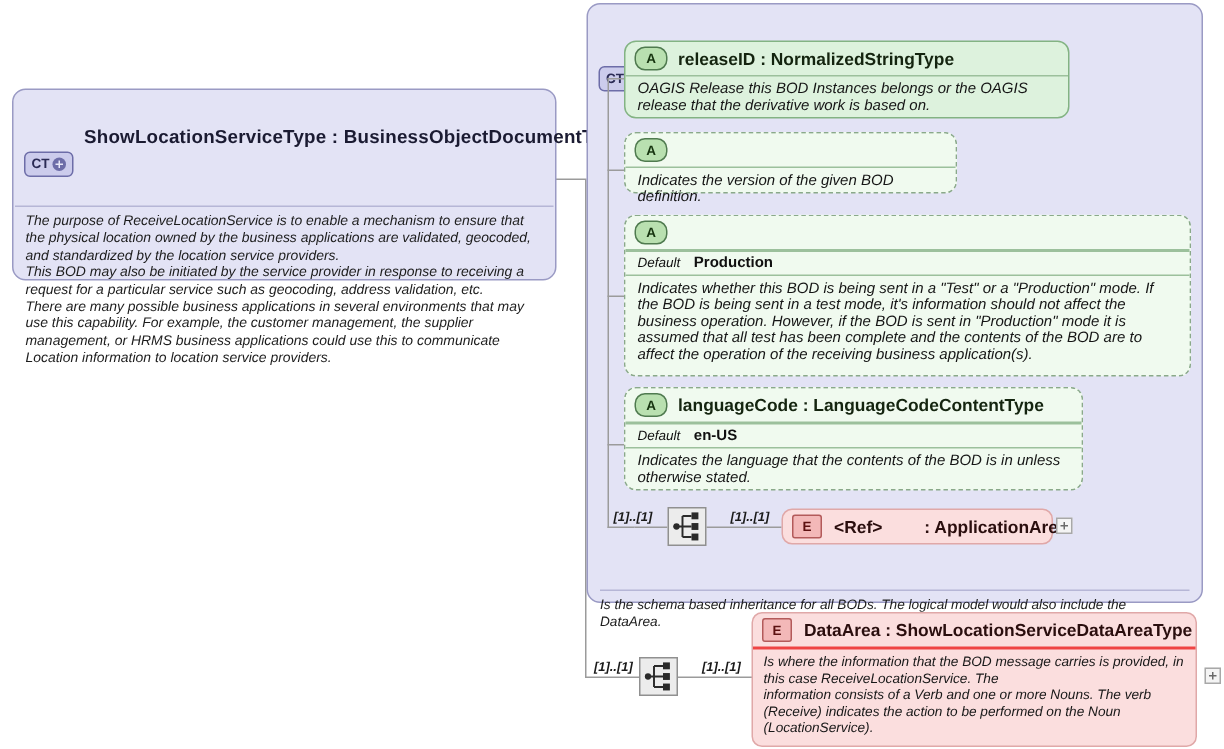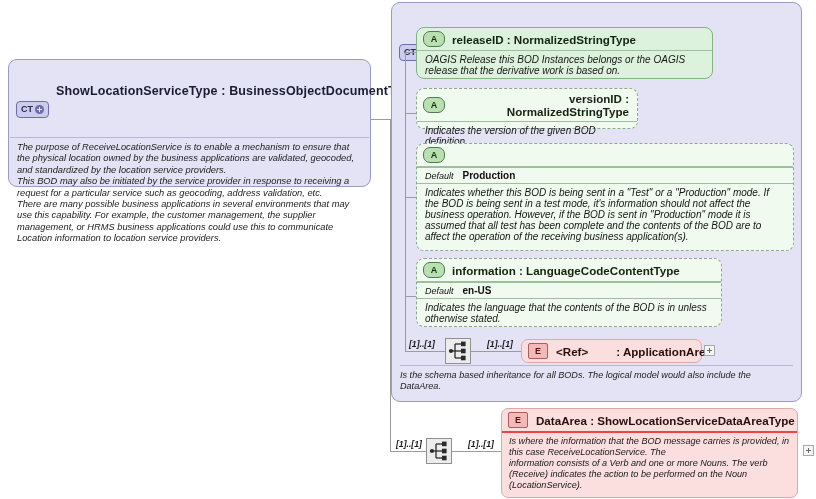--- a/index.html
+++ b/index.html
@@ -301,40 +301,39 @@
     <div class="attr-head">
       <span class="icon-a">A</span>
       <span class="attr-name">releaseID : NormalizedStringType</span>
     </div>
     <div class="attr-desc">OAGIS Release this BOD Instances belongs or the OAGIS release that the derivative work is based on.</div>
   </div>
 
   <div class="attr-box optional" style="left:416px; top:88px; width:222px; height:41px;">
     <div class="attr-head">
       <span class="icon-a">A</span>
-      <span class="attr-name">versionID : NormalizedStringType</span>
     </div>
     <div class="attr-desc">Indicates the version of the given BOD definition.</div>
   </div>
 
   <div class="attr-box optional" style="left:416px; top:143px; width:378px; height:108px;">
     <div class="attr-head">
       <span class="icon-a">A</span>
     </div>
     <div class="attr-default">
       <span class="lbl">Default</span>
       <span class="val">Production</span>
     </div>
     <div class="attr-desc">Indicates whether this BOD is being sent in a "Test" or a "Production" mode. If the BOD is being sent in a test mode, it's information should not affect the business operation. However, if the BOD is sent in "Production" mode it is assumed that all test has been complete and the contents of the BOD are to affect the operation of the receiving business application(s).</div>
   </div>
 
   <div class="attr-box optional" style="left:416px; top:258px; width:306px; height:69px;">
     <div class="attr-head">
       <span class="icon-a">A</span>
-      <span class="attr-name">information : LanguageCodeContentType</span>
+      <span class="attr-name">languageCode : LanguageCodeContentType</span>
     </div>
     <div class="attr-default">
       <span class="lbl">Default</span>
       <span class="val">en-US</span>
     </div>
     <div class="attr-desc">Indicates the language that the contents of the BOD is in unless otherwise stated.</div>
   </div>
 
   <div class="occ" style="left:409px; top:339px;">[1]..[1]</div>
 
@@ -360,21 +359,21 @@
   <div class="elem-box" style="left:521px; top:339px; width:181px; height:24px;">
     <div class="elem-head">
       <span class="icon-e">E</span>
       <span class="elem-name">
         <span>&lt;Ref&gt;</span><span class="spacer"></span><span>: ApplicationArea</span>
       </span>
     </div>
   </div>
   <div class="expander" style="left:704px; top:345px;"></div>
 
-  <div class="ct-note" style="left:400px; top:365px; width:393px;font-style:italic;">Is the schema based inheritance for all BODs. The logical model would also include the DataArea.</div>
+  <div class="ct-note" style="left:400px; top:393px; width:393px;font-style:italic;">Is the schema based inheritance for all BODs. The logical model would also include the DataArea.</div>
 
   <div class="occ" style="left:396px; top:439px;">[1]..[1]</div>
   <div class="line h" style="left:402px; top:451px; width:24px;"></div>
 
   <div class="compositor" style="left:426px; top:438px;">
     <svg width="24" height="24" viewBox="0 0 24 24" aria-hidden="true">
       <line x1="3" y1="12" x2="9" y2="12" stroke="#2a2a2a" stroke-width="1.3"></line>
       <circle cx="5" cy="12" r="2.1" fill="#2a2a2a"></circle>
       <line x1="9" y1="5" x2="9" y2="19" stroke="#2a2a2a" stroke-width="1.3"></line>
       <line x1="9" y1="5" x2="15" y2="5" stroke="#2a2a2a" stroke-width="1.3"></line>

